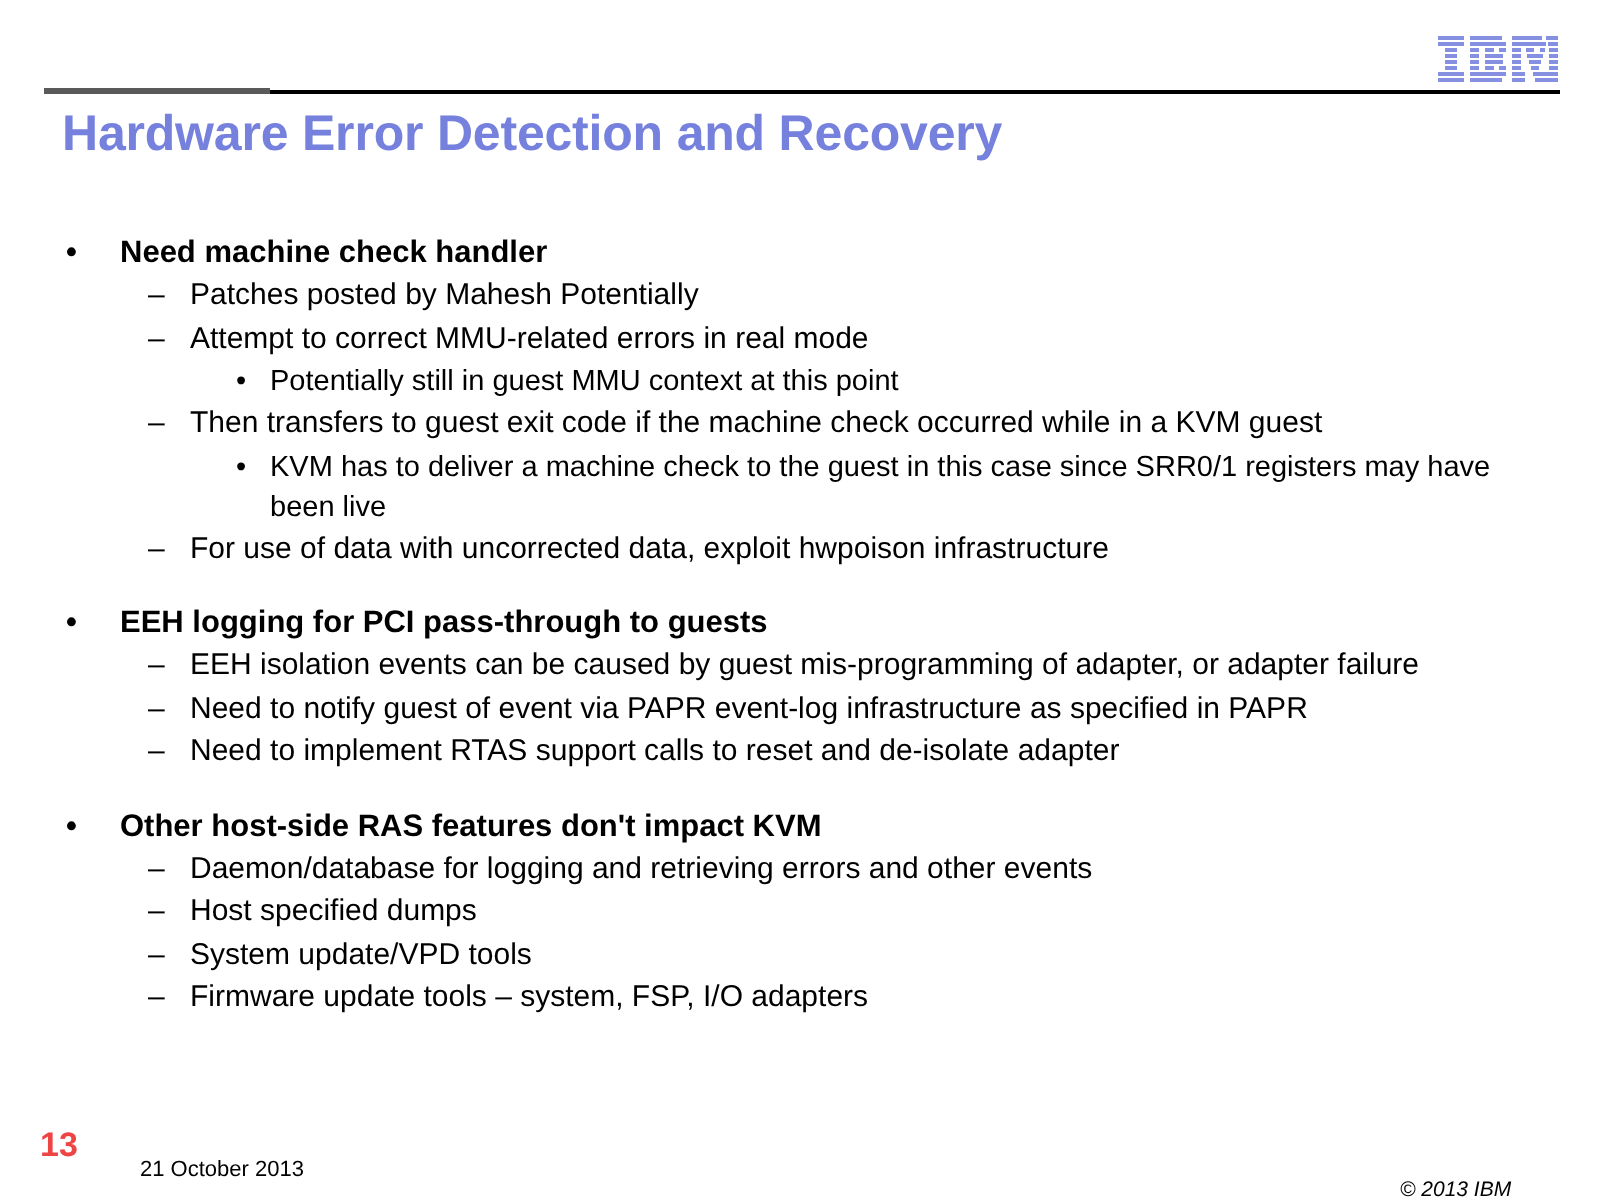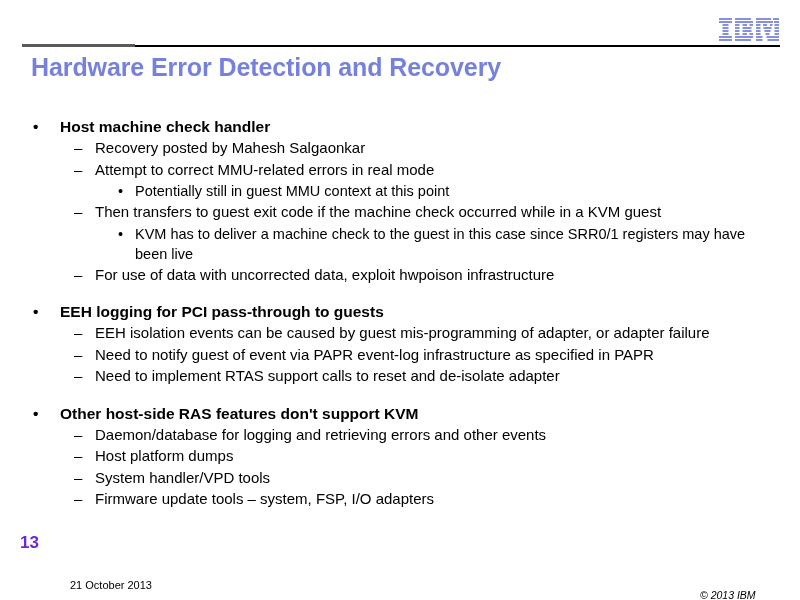--- a/index.html
+++ b/index.html
@@ -132,24 +132,24 @@
     font-size: 14.5px;
     line-height: 20px;
   }
 
   .text { display: block; }
 
   
   #footer-page-number {
     position: absolute;
     left: 20px;
-    top: 533px;
+    top: 563px;
     font-size: 17px;
     font-weight: bold;
-    color: #6d28d9;
+    color: #ef4444;
     line-height: 20px;
   }
   #footer-date {
     position: absolute;
     left: 70px;
     top: 578px;
     font-size: 11px;
     color: #000000;
     line-height: 14px;
   }
@@ -226,25 +226,25 @@
   <div id="header-rule">
     <div class="seg-gray"></div>
     <div class="seg-black"></div>
   </div>
 
   <div id="slide-title">Hardware Error Detection and Recovery</div>
 
   <div id="body-content">
       <div class="bullet lvl1">
         <span class="marker">•</span>
-        <span class="text">Host machine check handler</span>
-      </div>
-      <div class="bullet lvl2">
-        <span class="marker">–</span>
-        <span class="text">Recovery posted by Mahesh Salgaonkar</span>
+        <span class="text">Need machine check handler</span>
+      </div>
+      <div class="bullet lvl2">
+        <span class="marker">–</span>
+        <span class="text">Patches posted by Mahesh Potentially</span>
       </div>
       <div class="bullet lvl2">
         <span class="marker">–</span>
         <span class="text">Attempt to correct MMU-related errors in real mode</span>
       </div>
       <div class="bullet lvl3">
         <span class="marker">•</span>
         <span class="text">Potentially still in guest MMU context at this point</span>
       </div>
       <div class="bullet lvl2">
@@ -270,33 +270,33 @@
       <div class="bullet lvl2">
         <span class="marker">–</span>
         <span class="text">Need to notify guest of event via PAPR event-log infrastructure as specified in PAPR</span>
       </div>
       <div class="bullet lvl2">
         <span class="marker">–</span>
         <span class="text">Need to implement RTAS support calls to reset and de-isolate adapter</span>
       </div>
       <div class="bullet lvl1 spaced">
         <span class="marker">•</span>
-        <span class="text">Other host-side RAS features don't support KVM</span>
+        <span class="text">Other host-side RAS features don't impact KVM</span>
       </div>
       <div class="bullet lvl2">
         <span class="marker">–</span>
         <span class="text">Daemon/database for logging and retrieving errors and other events</span>
       </div>
       <div class="bullet lvl2">
         <span class="marker">–</span>
-        <span class="text">Host platform dumps</span>
-      </div>
-      <div class="bullet lvl2">
-        <span class="marker">–</span>
-        <span class="text">System handler/VPD tools</span>
+        <span class="text">Host specified dumps</span>
+      </div>
+      <div class="bullet lvl2">
+        <span class="marker">–</span>
+        <span class="text">System update/VPD tools</span>
       </div>
       <div class="bullet lvl2">
         <span class="marker">–</span>
         <span class="text">Firmware update tools – system, FSP, I/O adapters</span>
       </div>
     </div>
 
   <div id="footer-page-number">13</div>
   <div id="footer-date">21 October 2013</div>
   <div id="footer-copyright">© 2013 IBM</div>

